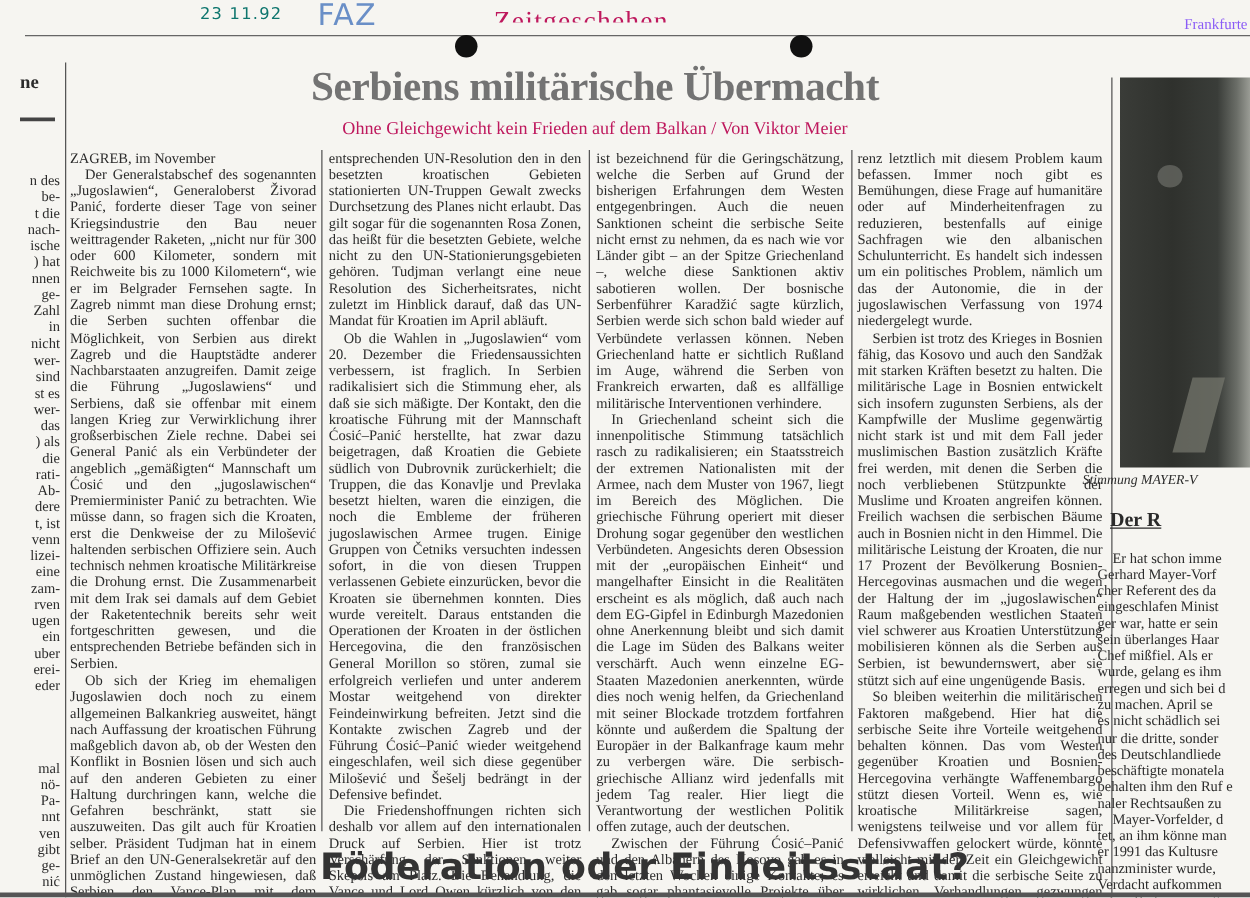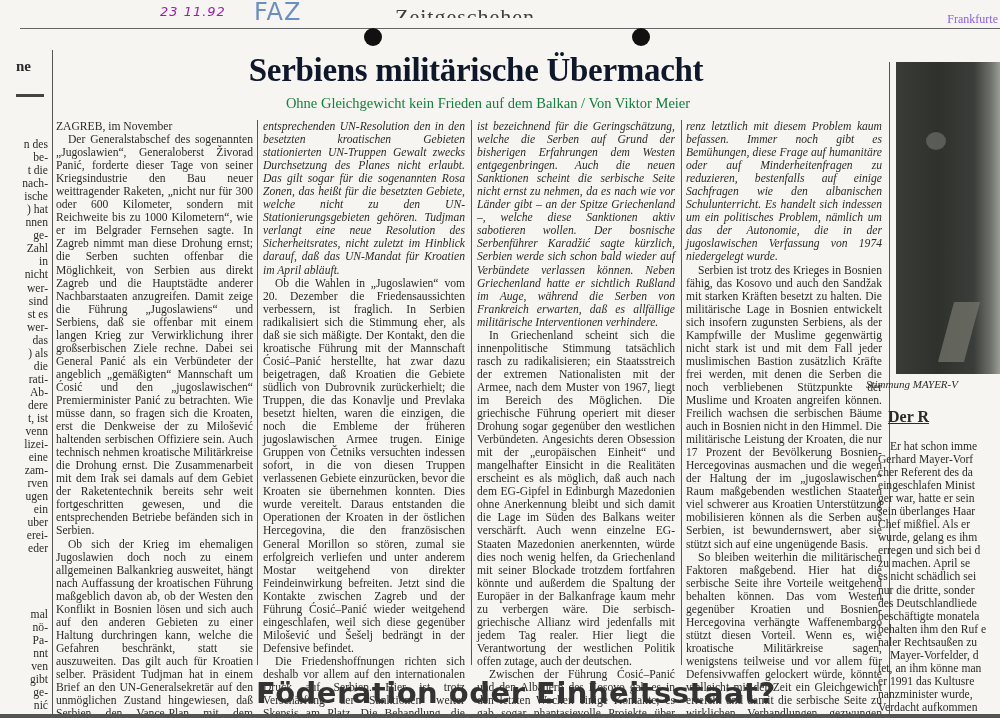--- a/index.html
+++ b/index.html
@@ -1,33 +1,33 @@
 <!DOCTYPE html>
 <html><head>
 <meta charset="utf-8">
 <style>
   html, body { margin:0; padding:0; }
   body { width:1000px; height:718px; overflow:hidden; background:#f4f3ef; position:relative;
          font-family:"Liberation Serif","DejaVu Serif",serif; color:#2b2b2b; }
   .page { position:absolute; inset:0; background:#f6f5f1; }
   .hand { position:absolute; font-family:"DejaVu Sans",sans-serif; color:#5a7fb5; }
-  .hand.date { left:160px; top:4px; font-size:13px; letter-spacing:1px; color:#a21caf; font-style:italic; }
+  .hand.date { left:160px; top:4px; font-size:13px; letter-spacing:1px; color:#0f766e; }
   .hand.faz { left:254px; top:-2px; font-size:24px; color:#6a8fc7; letter-spacing:1px; }
-  .section-head { position:absolute; left:395px; top:2px; font-size:22px; color:#404040; letter-spacing:1px; height:16px; overflow:hidden; line-height:30px;}
+  .section-head { position:absolute; left:395px; top:2px; font-size:22px; color:#be185d; letter-spacing:1px; height:16px; overflow:hidden; line-height:30px;}
   .paper-name { position:absolute; right:2px; top:12px; font-size:12px; color:#8b5cf6; }
   .rule-top { position:absolute; left:20px; right:0; top:28px; height:1px; background:#666; }
   .hole { position:absolute; width:18px; height:18px; border-radius:50%; background:#111; }
   .left-frag-title { position:absolute; left:16px; top:58px; font-size:15px; font-weight:bold; }
   .left-frag-bar { position:absolute; left:16px; top:94px; width:28px; height:3px; background:#444; }
   .vline { position:absolute; width:1px; background:#555; }
-  .headline { position:absolute; left:236px; top:52px; width:480px; text-align:center; font-size:33px; font-weight:bold; color:#0f172a; letter-spacing:-0.3px; }
-  .subhead { position:absolute; left:248px; top:95px; width:480px; text-align:center; font-size:14.5px; color:#15803d; }
+  .headline { position:absolute; left:236px; top:52px; width:480px; text-align:center; font-size:33px; font-weight:bold; color:#737373; letter-spacing:-0.3px; }
+  .subhead { position:absolute; left:236px; top:95px; width:480px; text-align:center; font-size:14.5px; color:#be185d; }
   .col { position:absolute; font-size:11.6px; line-height:13.05px; text-align:justify; hyphens:manual; }
   .col p { margin:0; text-indent:12px; }
-  .col p.first { text-indent:0;font-style:italic; }
+  .col p.first { text-indent:0; }
   .dateline { display:block; }
   .frag { position:absolute; left:0; width:48px; font-size:11.6px; line-height:13.05px; text-align:right; overflow:hidden; white-space:pre; }
   .photo { position:absolute; left:896px; top:62px; width:104px; height:312px;
            background:linear-gradient(90deg,#3a3c38 0%,#2f312d 40%,#3a3d39 75%,#6b6e68 90%,#9a9c95 100%); }
   .photo .glow { position:absolute; left:30px; top:70px; width:20px; height:18px; border-radius:50%; background:#6c6e68; opacity:.7; }
   .photo .hand-shape { position:absolute; left:50px; top:240px; width:26px; height:60px; background:#77796f; transform:skewX(-15deg); opacity:.7; }
   .caption { position:absolute; left:866px; top:378px; font-size:11px; font-style:italic; white-space:nowrap; }
   .sub-title { position:absolute; left:888px; top:408px; font-size:16px; font-weight:bold; white-space:nowrap;text-decoration:underline; }
   .right-col { position:absolute; left:878px; top:440px; width:122px; overflow:hidden; font-size:11.6px; line-height:13.05px; white-space:nowrap; }
   .bottom-head { position:absolute; left:256px; top:676px; font-size:29px; font-weight:bold; color:#333; white-space:nowrap; font-family:"DejaVu Sans",sans-serif; letter-spacing:0.5px; }

